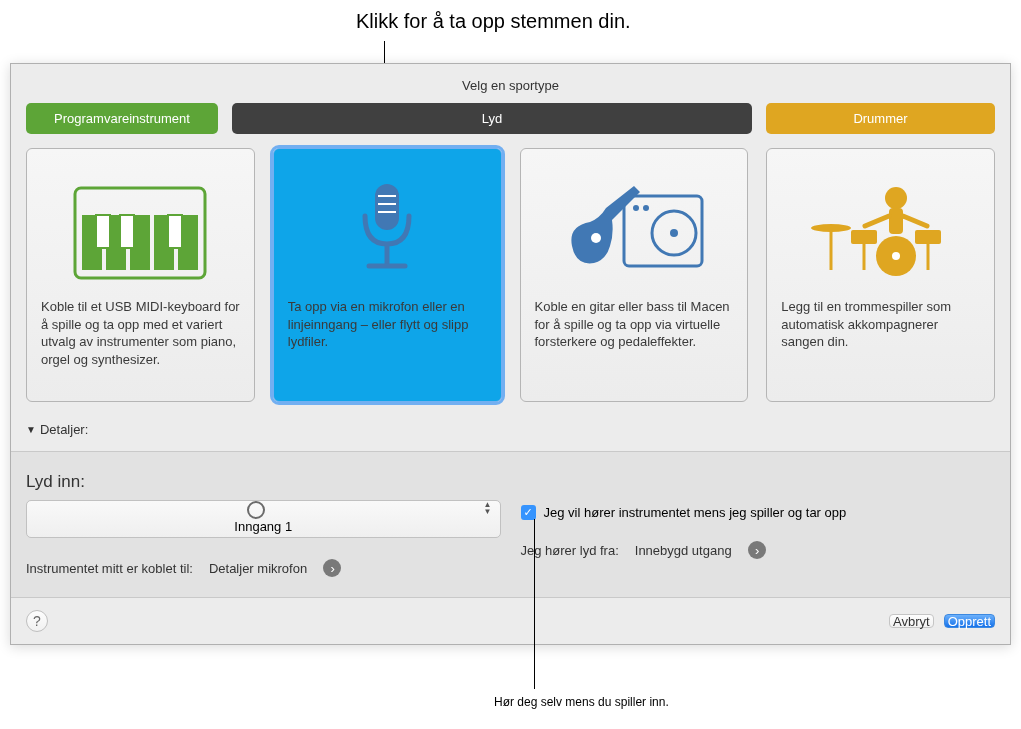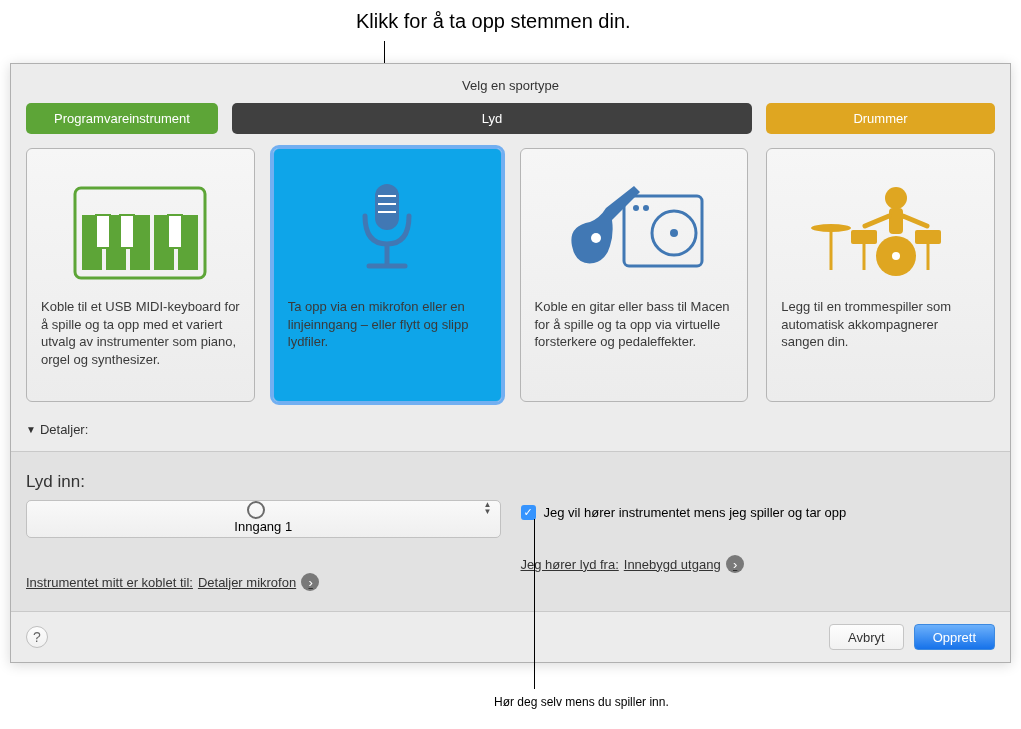--- a/index.html
+++ b/index.html
@@ -148,27 +148,26 @@
     .dropdown-arrows {
       position: absolute;
       right: 8px;
       display: flex;
       flex-direction: column;
       font-size: 8px;
       line-height: 7px;
       color: #555;
     }
     .status-line {
-      margin-top: 35px;
+      margin-top: 21px;
       font-size: 13px;
       color: #333;
       display: flex;
       align-items: center;
-      gap: 5px;
-      text-decoration: underline;
+      gap: 16px;
     }
     .circle-arrow {
       width: 18px; height: 18px;
       border-radius: 50%;
       background: #797979;
       color: #fff;
       display: inline-flex;
       align-items: center;
       justify-content: center;
       font-size: 13px;
@@ -204,22 +203,22 @@
       background: linear-gradient(#fdfdfd, #f1f1f1);
       color: #686868;
       font-size: 14px;
       display: flex;
       align-items: center;
       justify-content: center;
       cursor: pointer;
     }
     .spacer { flex: 1; }
     .btn {
-      height: 26px;
-      padding: 0 18px;
+      height: 14px;
+      padding: 0 3px;
       border-radius: 4px;
       border: 1px solid #c5c5c5;
       background: linear-gradient(#fdfdfd, #f1f1f1);
       font-size: 13px;
       color: #333;
       margin-left: 10px;
       cursor: pointer;
       display: flex;
       align-items: center;
     }

